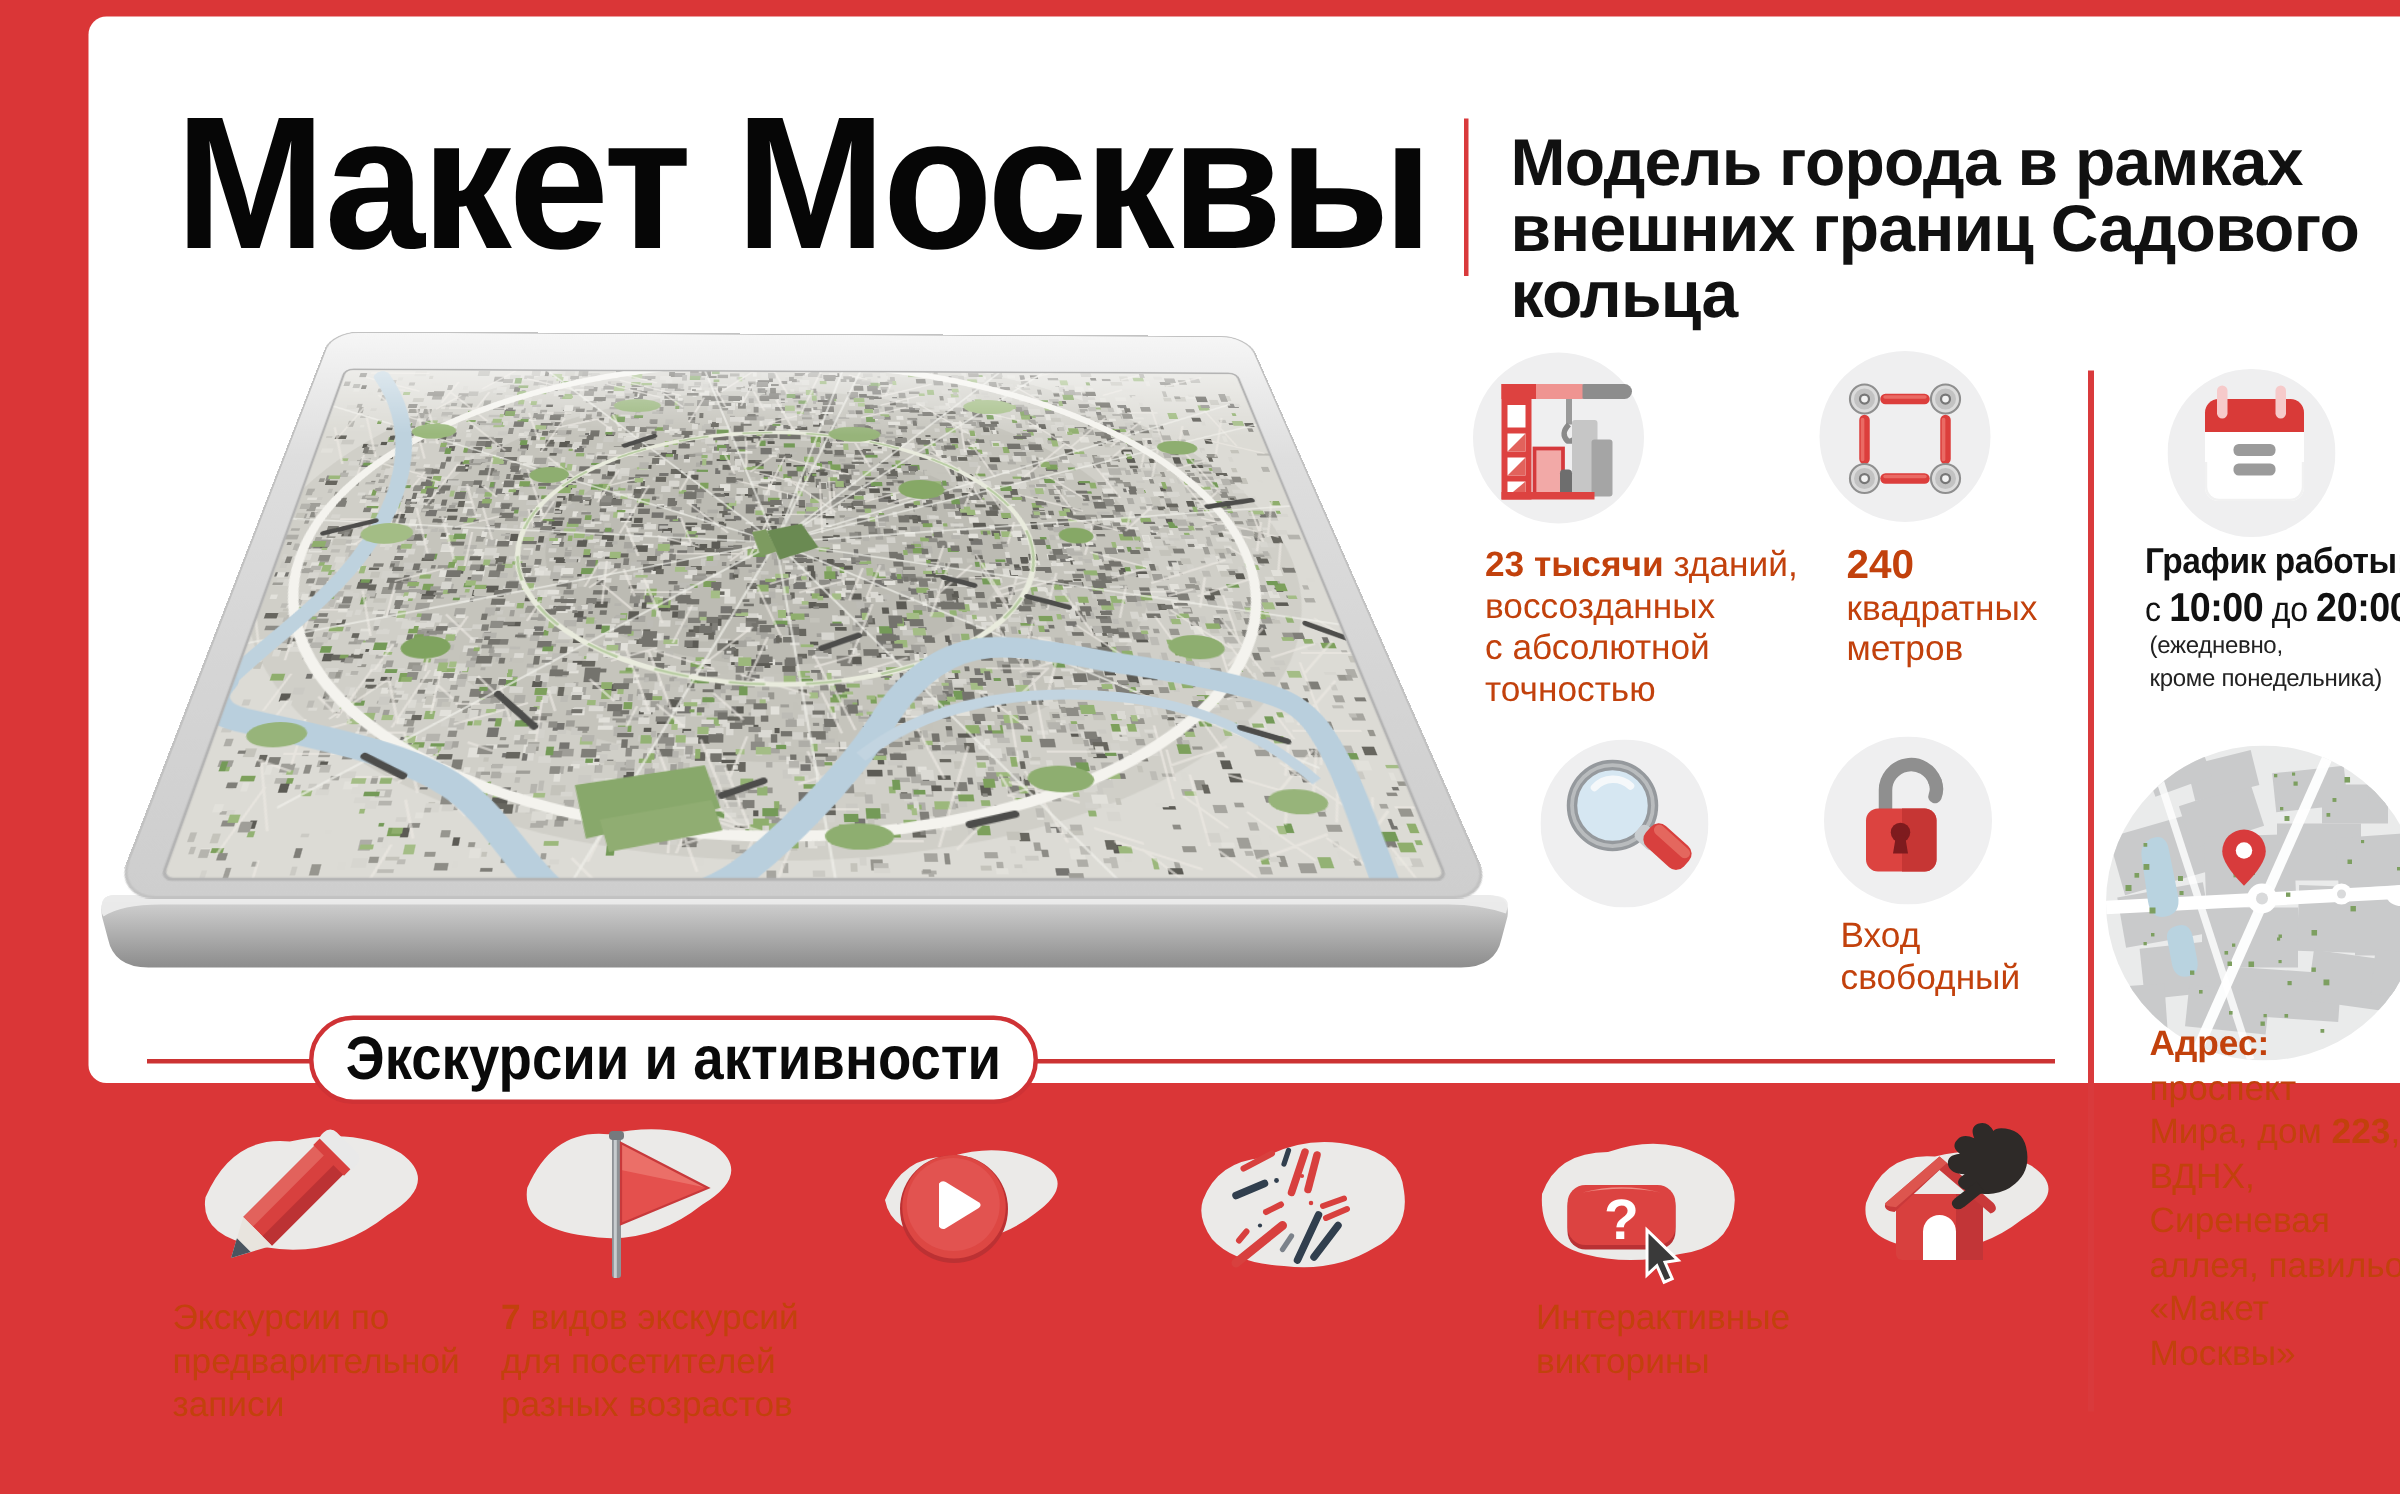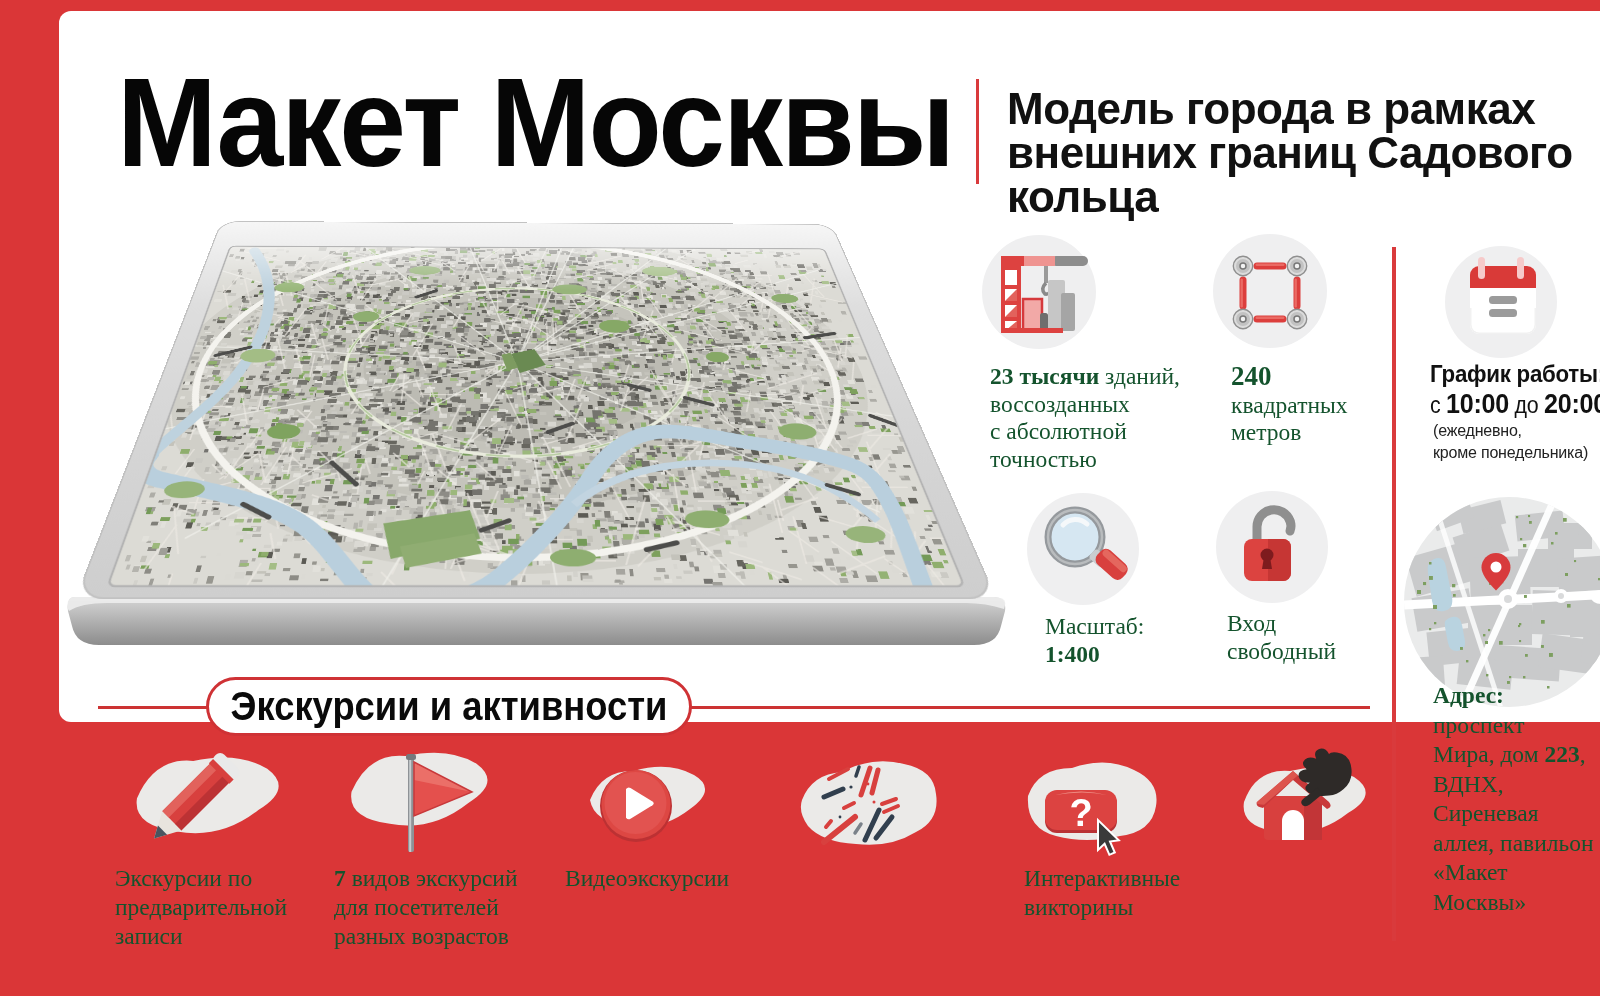--- a/index.html
+++ b/index.html
@@ -1,18 +1,18 @@
 <!DOCTYPE html>
 <html lang="ru"><head><meta charset="utf-8">
 <style>
 html,body{margin:0;padding:0;}
 body{width:1600px;height:996px;background:#da3637;font-family:"Liberation Sans",sans-serif;overflow:hidden;}
 .page{position:absolute;left:11px;top:11px;width:1578px;height:711px;background:#ffffff;border-radius:12px;margin-left:48px;}
 .abs{position:absolute;}
-.txt{color:#14532d;font-size:23.5px;line-height:27.5px;font-family:Liberation Serif, serif;}
+.txt{color:#c2410c;font-size:23.5px;line-height:27.5px;}
 .b{font-weight:bold;}
 </style></head>
 <body>
 <div class="page">
 
 <div class="abs" style="left:58px;top:42px;width:860px;height:130px;font-size:120px;font-weight:bold;color:#060606;letter-spacing:-2px;transform:scaleY(1.05);transform-origin:50% 50%;white-space:nowrap;">Макет Москвы</div>
 
 <div class="abs" style="left:917px;top:68px;width:3px;height:105px;background:#d93a3c;"></div>
 
 <div class="abs" style="left:948px;top:76px;width:640px;font-size:44px;line-height:44px;font-weight:bold;color:#111;letter-spacing:-0.5px;">Модель города в рамках внешних границ Садового кольца</div>
@@ -166,21 +166,20 @@
 <g transform="rotate(0 56 56)">
 <circle cx="48" cy="44" r="27" fill="#d6e7f2" stroke="#95999d" stroke-width="7"></circle>
 <circle cx="48" cy="44" r="27" fill="none" stroke="#b9bcbe" stroke-width="2.5"></circle>
 <path d="M 36,32 a 17,17 0 0 1 24,-1" fill="none" stroke="#f5f8fa" stroke-width="5" stroke-linecap="round"></path>
 <rect x="63" y="59" width="17" height="12" rx="4" transform="rotate(42 71 65)" fill="#c9cdd0"></rect>
 <rect x="68" y="62" width="34" height="19" rx="7" transform="rotate(42 85 71)" fill="#d8403e"></rect>
 <rect x="70" y="63.5" width="30" height="7" rx="3.5" transform="rotate(42 85 71)" fill="#e56b62" opacity="0.9"></rect>
 </g>
 </svg>
 
-<div class="abs txt" style="left:986px;top:602px;width:200px;">Масштаб:<br><span class="b">1:400</span></div>
 
 <svg class="abs" style="left:1157px;top:480px;" width="112" height="112" viewBox="0 0 112 112">
 <circle cx="56" cy="56" r="56" fill="#efeff0"></circle>
 <path d="M 41,49 V 36 a 17,17 0 0 1 33,-6" fill="none" stroke="#8f8f8f" stroke-width="9" stroke-linecap="round"></path>
 <path d="M 74,30 q 2,5 0,10" fill="none" stroke="#8f8f8f" stroke-width="9" stroke-linecap="round"></path>
 <rect x="28" y="48" width="47" height="42" rx="8" fill="#dc4340"></rect>
 <path d="M 52,48 h 15 a 8,8 0 0 1 8,8 v 26 a 8,8 0 0 1 -8,8 h -15 z" fill="#c63634"></path>
 <circle cx="51" cy="64" r="6.5" fill="#7e1b1e"></circle>
       <path d="M 48,66 h 6 l 2,12 h -10 z" fill="#7e1b1e"></path>
 </svg>
@@ -325,21 +324,20 @@
 <div class="abs txt" style="left:275px;top:853px;width:240px;line-height:29px;"><span class="b">7</span> видов экскурсий<br>для посетителей<br>разных возрастов</div>
 
 <svg class="abs" style="left:501px;top:727px;" width="155" height="135" viewBox="0 0 155 135">
 <path d="M 30,62 q 12,-30 44,-29 q 34,-10 60,4 q 24,14 -4,34 q -28,22 -62,17 q -34,-4 -38,-26 z" fill="#ebeae8"></path>
 <circle cx="76" cy="68" r="36" fill="#bc3133"></circle>
 <circle cx="76" cy="66.5" r="34.5" fill="#dd4743"></circle>
 <circle cx="75.5" cy="65" r="31" fill="#e25350"></circle>
 <path d="M 66,51 q 2,-2.5 4.5,-1 l 22,13.5 q 2.5,1.8 0,3.8 l -22,13.5 q -2.5,1.5 -4.5,-1 z" fill="#ffffff"></path>
 </svg>
 
-<div class="abs txt" style="left:506px;top:853px;width:240px;line-height:29px;">Видеоэкскурсии</div>
 
 <svg class="abs" style="left:725px;top:729px;" width="155" height="135" viewBox="0 0 155 135">
       <path d="M 18,60 q 10,-26 40,-28 q 30,-16 62,-8 q 30,6 32,30 q 4,26 -20,38 q -26,16 -60,12 q -34,-2 -48,-18 q -10,-14 -6,-26 z" fill="#ebeae8"></path>
       <line x1="45" y1="39" x2="64" y2="29" stroke="#d8403e" stroke-width="4" stroke-linecap="round"></line>
       <line x1="72" y1="36" x2="75" y2="27" stroke="#313f4e" stroke-width="3.5" stroke-linecap="round"></line>
       <line x1="77" y1="55" x2="86" y2="28" stroke="#d8403e" stroke-width="5" stroke-linecap="round"></line>
       <line x1="88" y1="53" x2="94" y2="30" stroke="#d8403e" stroke-width="5" stroke-linecap="round"></line>
       <line x1="40" y1="57" x2="59" y2="49" stroke="#313f4e" stroke-width="5" stroke-linecap="round"></line>
       <line x1="60" y1="68" x2="70" y2="63" stroke="#d8403e" stroke-width="4" stroke-linecap="round"></line>
       <line x1="40" y1="102" x2="71" y2="77" stroke="#d8403e" stroke-width="6" stroke-linecap="round"></line>

